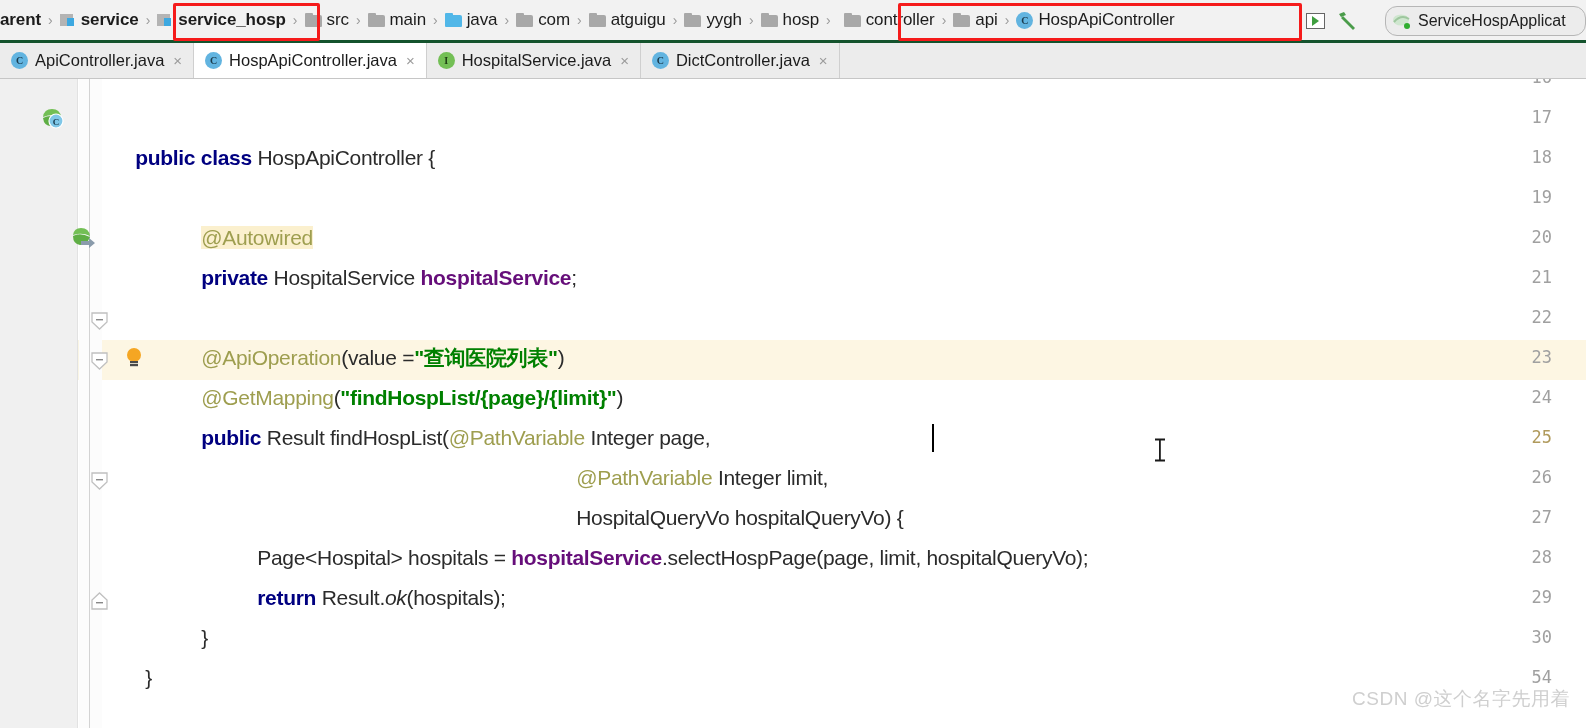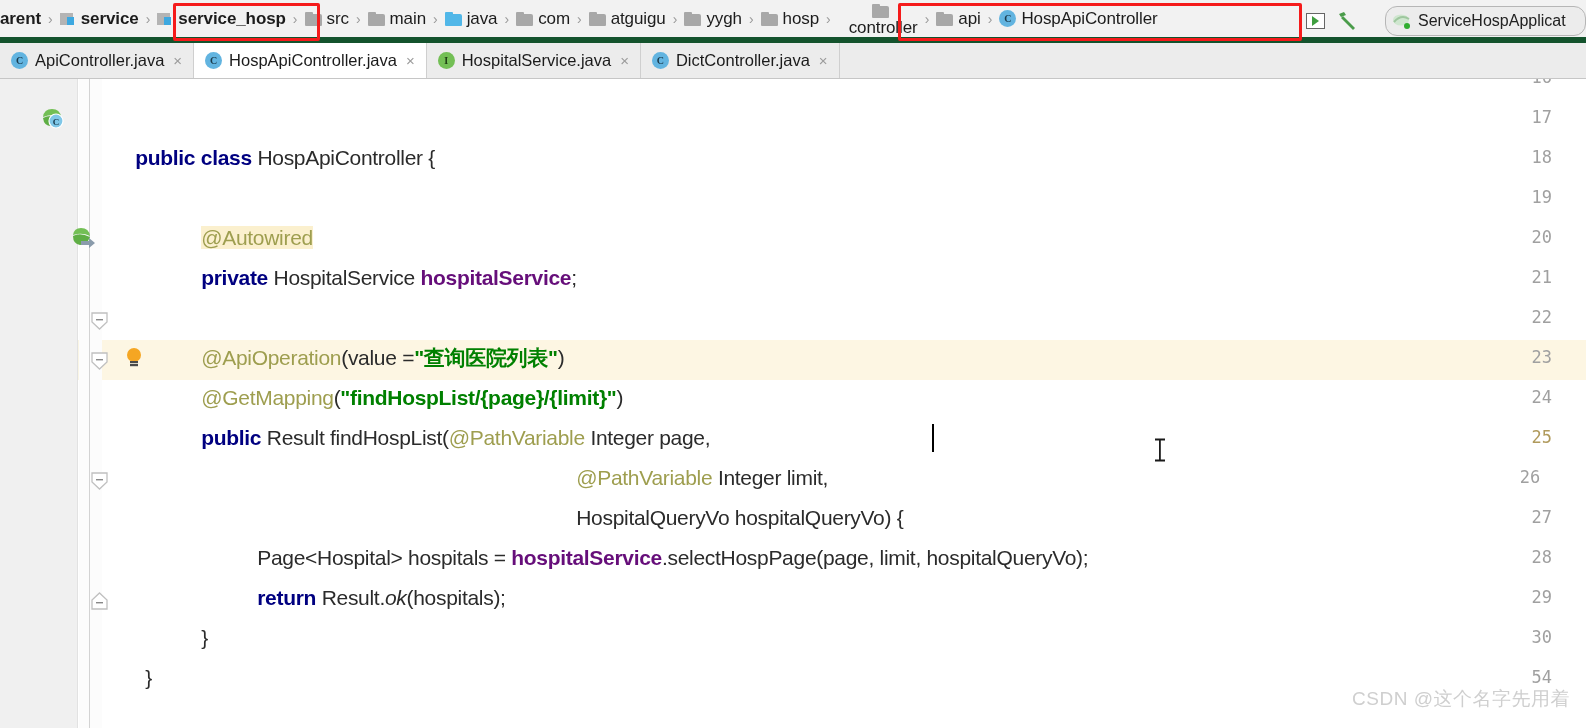--- a/index.html
+++ b/index.html
@@ -19,21 +19,21 @@
     background: #ffffff;
   }
 
   
   .navbar {
     position: absolute;
     top: 0; left: 0;
     width: 1586px;
     height: 43px;
     background: #f2f2f2;
-    border-bottom: 6px solid #14532d;
+    border-bottom: 3px solid #14532d;
     display: flex;
     align-items: center;
     padding-left: 0px;
     white-space: nowrap;
     overflow: hidden;
   }
 
   .crumb {
     display: inline-flex;
     align-items: center;
@@ -396,21 +396,21 @@
       <span class="ctext">yygh</span>
     </div>
     <span class="crumb-sep">›</span>
 
     <div class="crumb">
       <span class="ic-folder"></span>
       <span class="ctext">hosp</span>
     </div>
     <span class="crumb-sep">›</span>
 
-    <div class="crumb" style="margin-left:6px;flex-direction:column;">
+    <div class="crumb" style="margin-left:6px;">
       <span class="ic-folder"></span>
       <span class="ctext">controller</span>
     </div>
     <span class="crumb-sep">›</span>
 
     <div class="crumb">
       <span class="ic-folder"></span>
       <span class="ctext">api</span>
     </div>
     <span class="crumb-sep">›</span>
@@ -486,21 +486,21 @@
     <div class="linenum" style="top:-12px;">16</div>
     <div class="linenum" style="top:28px;">17</div>
     <div class="linenum" style="top:68px;">18</div>
     <div class="linenum" style="top:108px;text-align:right;">19</div>
     <div class="linenum" style="top:148px;">20</div>
     <div class="linenum" style="top:188px;">21</div>
     <div class="linenum" style="top:228px;">22</div>
     <div class="linenum" style="top:268px;">23</div>
     <div class="linenum" style="top:308px;text-align:right;">24</div>
     <div class="linenum cur" style="top:348px;">25</div>
-    <div class="linenum" style="top:388px;text-align:center;">26</div>
+    <div class="linenum" style="top:388px;">26</div>
     <div class="linenum" style="top:428px;">27</div>
     <div class="linenum" style="top:468px;">28</div>
     <div class="linenum" style="top:508px;">29</div>
     <div class="linenum" style="top:548px;">30</div>
     <div class="linenum" style="top:588px;">54</div>
 
     
     <svg class="gicon ic-bean" style="left:40px; top:27px;" viewBox="0 0 26 24">
       <path d="M3 11 Q4 3 12 3 Q20 3 21 11 Q13 7 3 11 Z" fill="#73bf55"></path>
       <path d="M3 12 Q10 8 21 12 Q18 20 11 20 Q4 20 3 12 Z" fill="#5fae45"></path>

